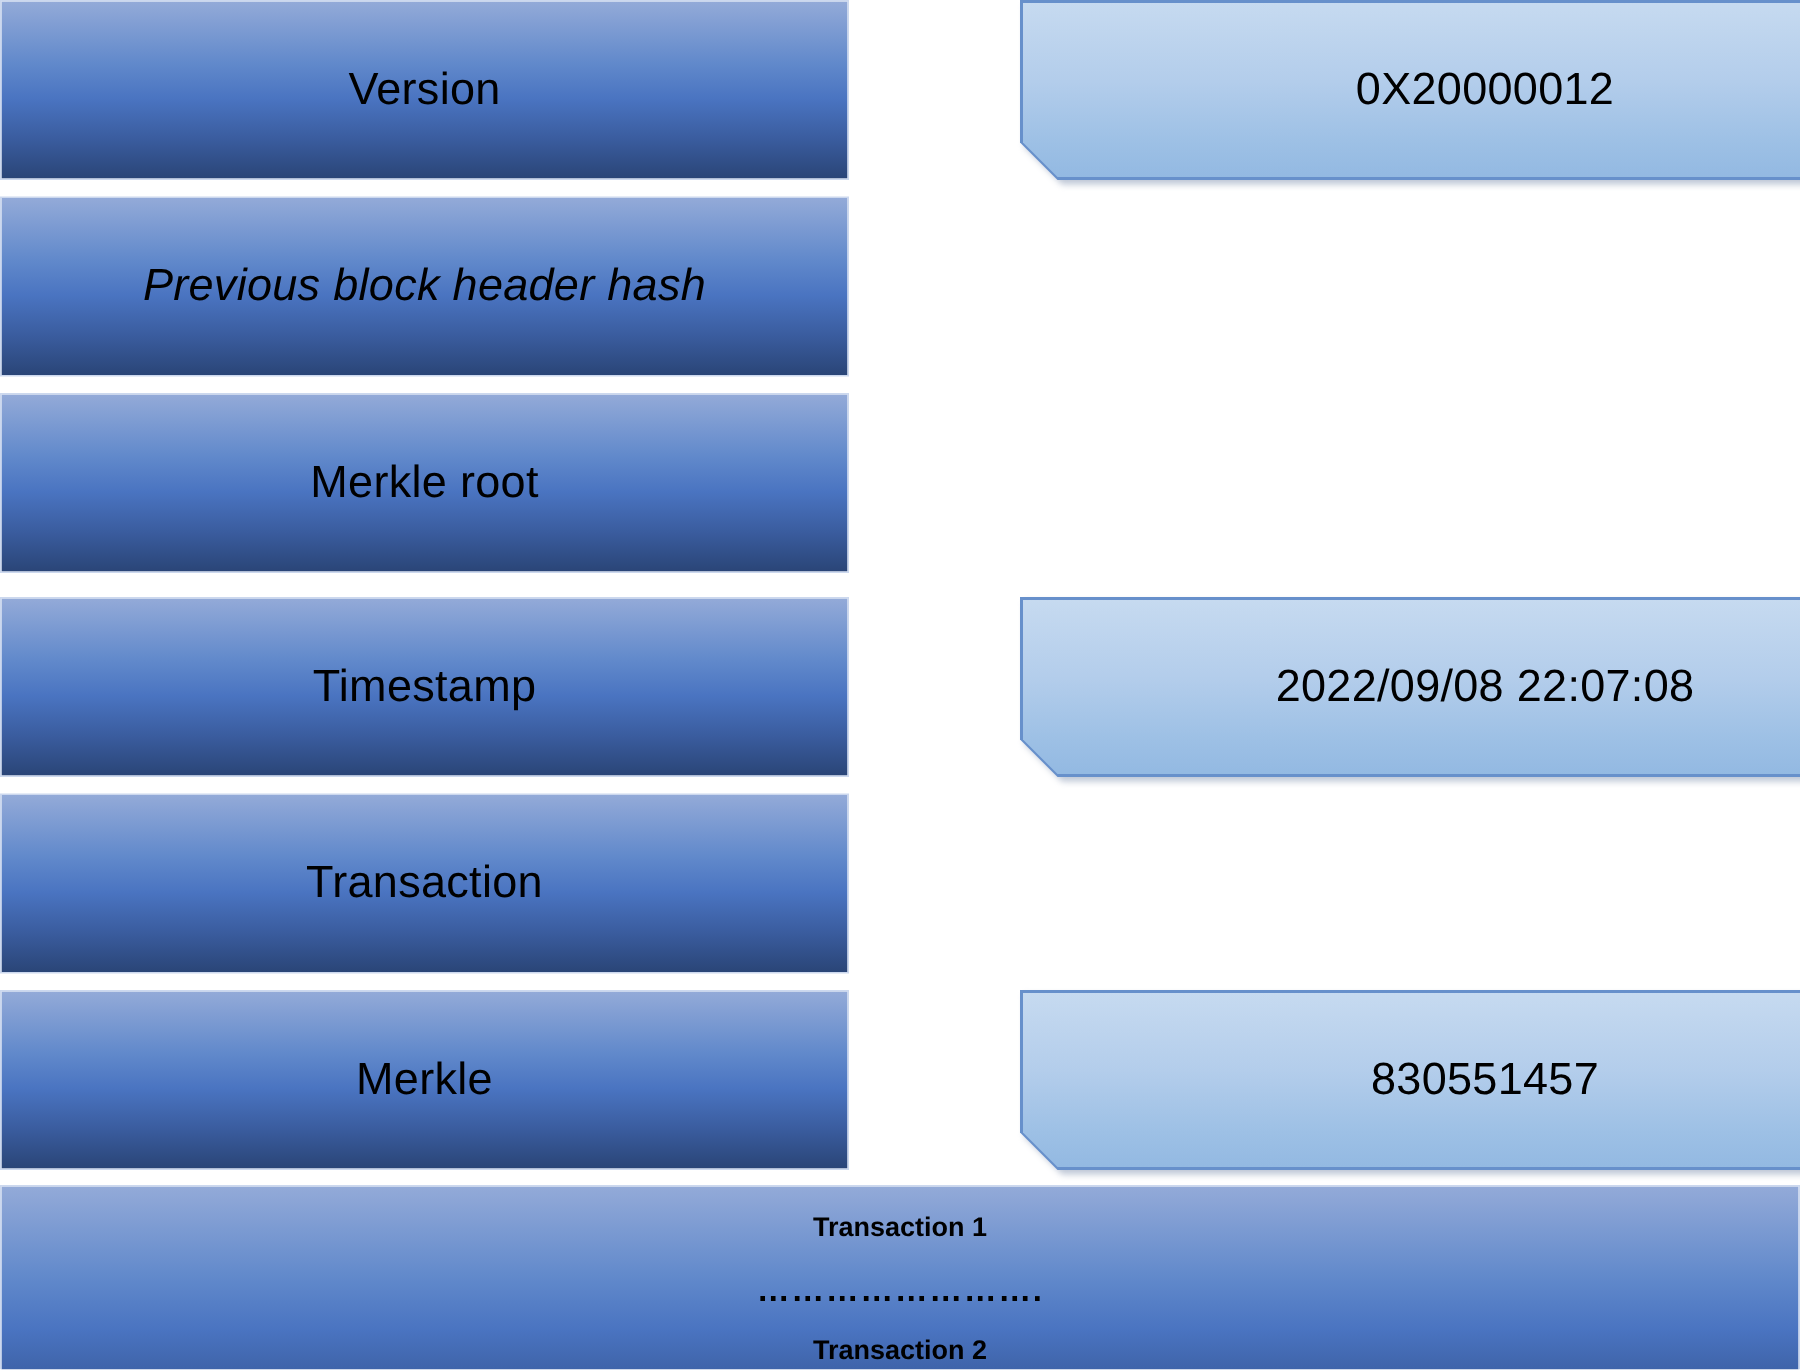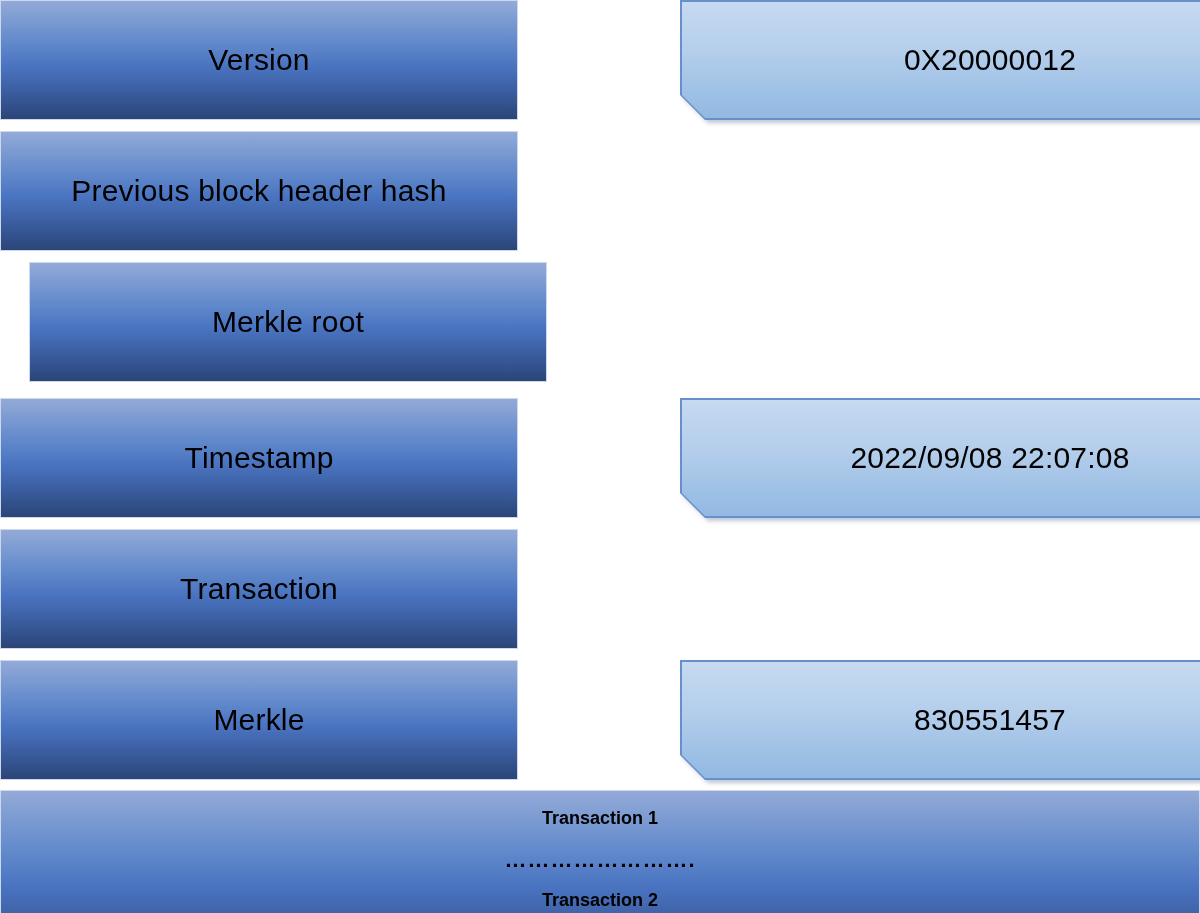--- a/index.html
+++ b/index.html
@@ -13,21 +13,21 @@
     width: 1200px;
     height: 913px;
     overflow: hidden;
     background: #ffffff;
   }
 
   
   .label-box {
     position: absolute;
     left: 0;
-    width: 518px;
+    width: 566px;
     height: 120px;
     background: linear-gradient(to bottom,
       #93aad8 0%,
       #6189cb 35%,
       #4a74c1 55%,
       #3a5c9e 78%,
       #2a4577 100%);
     border: 1px solid #ccd8ee;
     box-sizing: border-box;
     display: flex;
@@ -70,22 +70,22 @@
     justify-content: center;
   }
   .value-text {
     font-size: 30px;
     color: #000000;
     letter-spacing: 0.2px;
   }
 
   
   .row-0 { top: 0; }
-  .row-1 { top: 131px; }
-  .row-2 { top: 262px; margin-left: 29px; }
+  .row-1 { top: 131px; font-style: italic; }
+  .row-2 { top: 262px; }
   .row-3 { top: 398px; }
   .row-4 { top: 529px; }
   .row-5 { top: 660px; }
 
   
   .tx-box {
     position: absolute;
     left: 0;
     top: 790px;
     width: 1200px;

